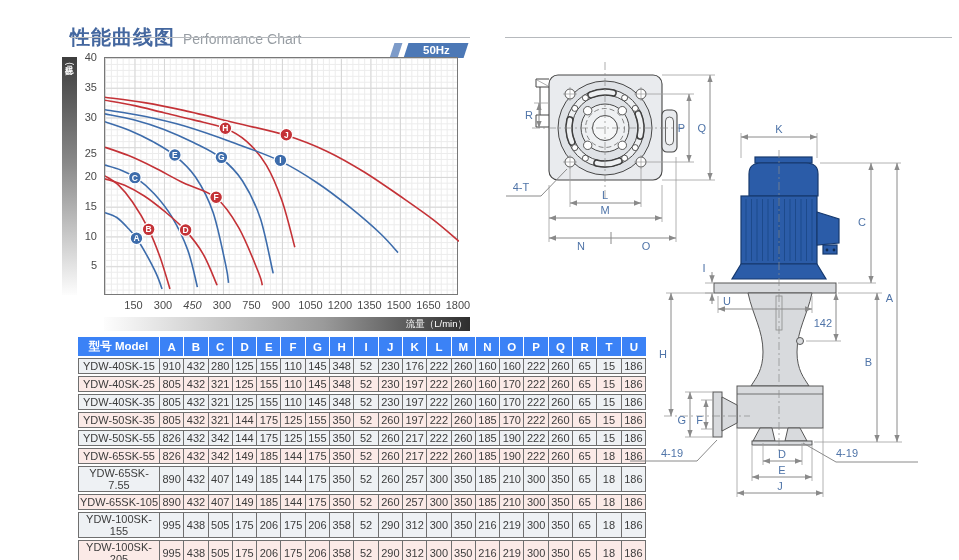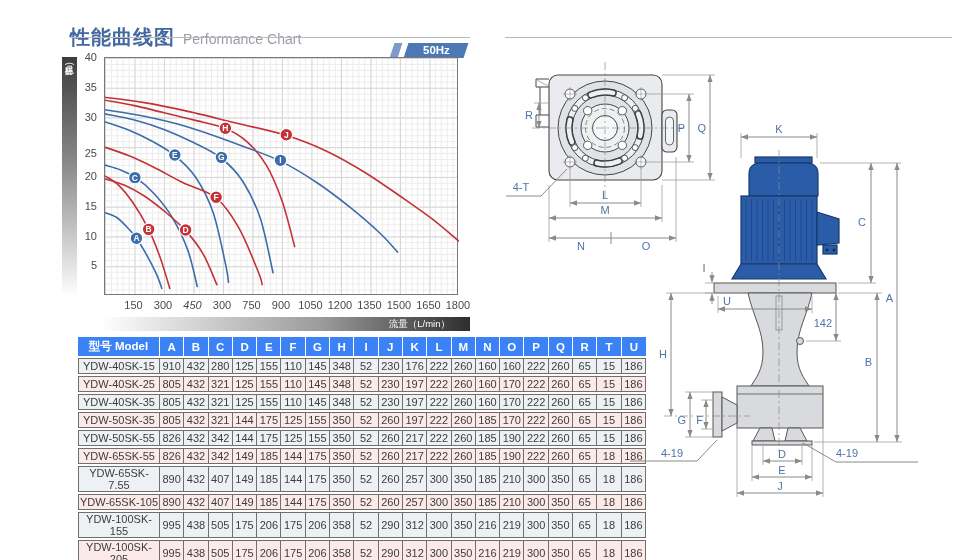--- a/index.html
+++ b/index.html
@@ -22,21 +22,21 @@
             linear-gradient(to right,#d7d7d7 1px,transparent 1px),
             linear-gradient(to bottom,#d7d7d7 1px,transparent 1px),
             linear-gradient(to right,#ececec 1px,transparent 1px),
             linear-gradient(to bottom,#ececec 1px,transparent 1px);
           background-size:29.5px 100%,100% 29.75px,5.9px 100%,100% 5.95px; }
   #curves { position:absolute; left:0; top:0; }
   #xticks { position:absolute; left:104px; top:299px; width:354px; height:13px; }
   #xticks span { position:absolute; width:32px; text-align:center; font-size:11px; color:#4a4a4a; }
   #xbar { position:absolute; left:104px; top:317px; width:366px; height:14px; line-height:14px;
           background:linear-gradient(to right,#fdfdfd,#9a9a9a 60%,#2e2e2e);
-          color:#fff; font-size:9.5px; text-align:right; padding-right:20px; }
+          color:#fff; font-size:9.5px; text-align:right; padding-right:3px; }
   .badge { position:absolute; top:43px; height:15px; transform:skewX(-18deg); }
   #badge-main { left:406px; width:60px; background:#4c78b6; color:#fff; font-size:11.5px; font-weight:bold;
                 text-align:center; line-height:15px; }
   #badge-main i { font-style:normal; display:inline-block; transform:skewX(18deg); }
   #badge-stripe { left:392px; width:8px; background:#7d9bc9; }
 
   
   #tablewrap { position:absolute; left:78px; top:335px; width:568px; }
   table { border-collapse:separate; border-spacing:0 2px; width:568px; table-layout:fixed; }
   th { background:#3b82f6; color:#fff; font-size:11.5px; font-weight:bold; height:19px;

